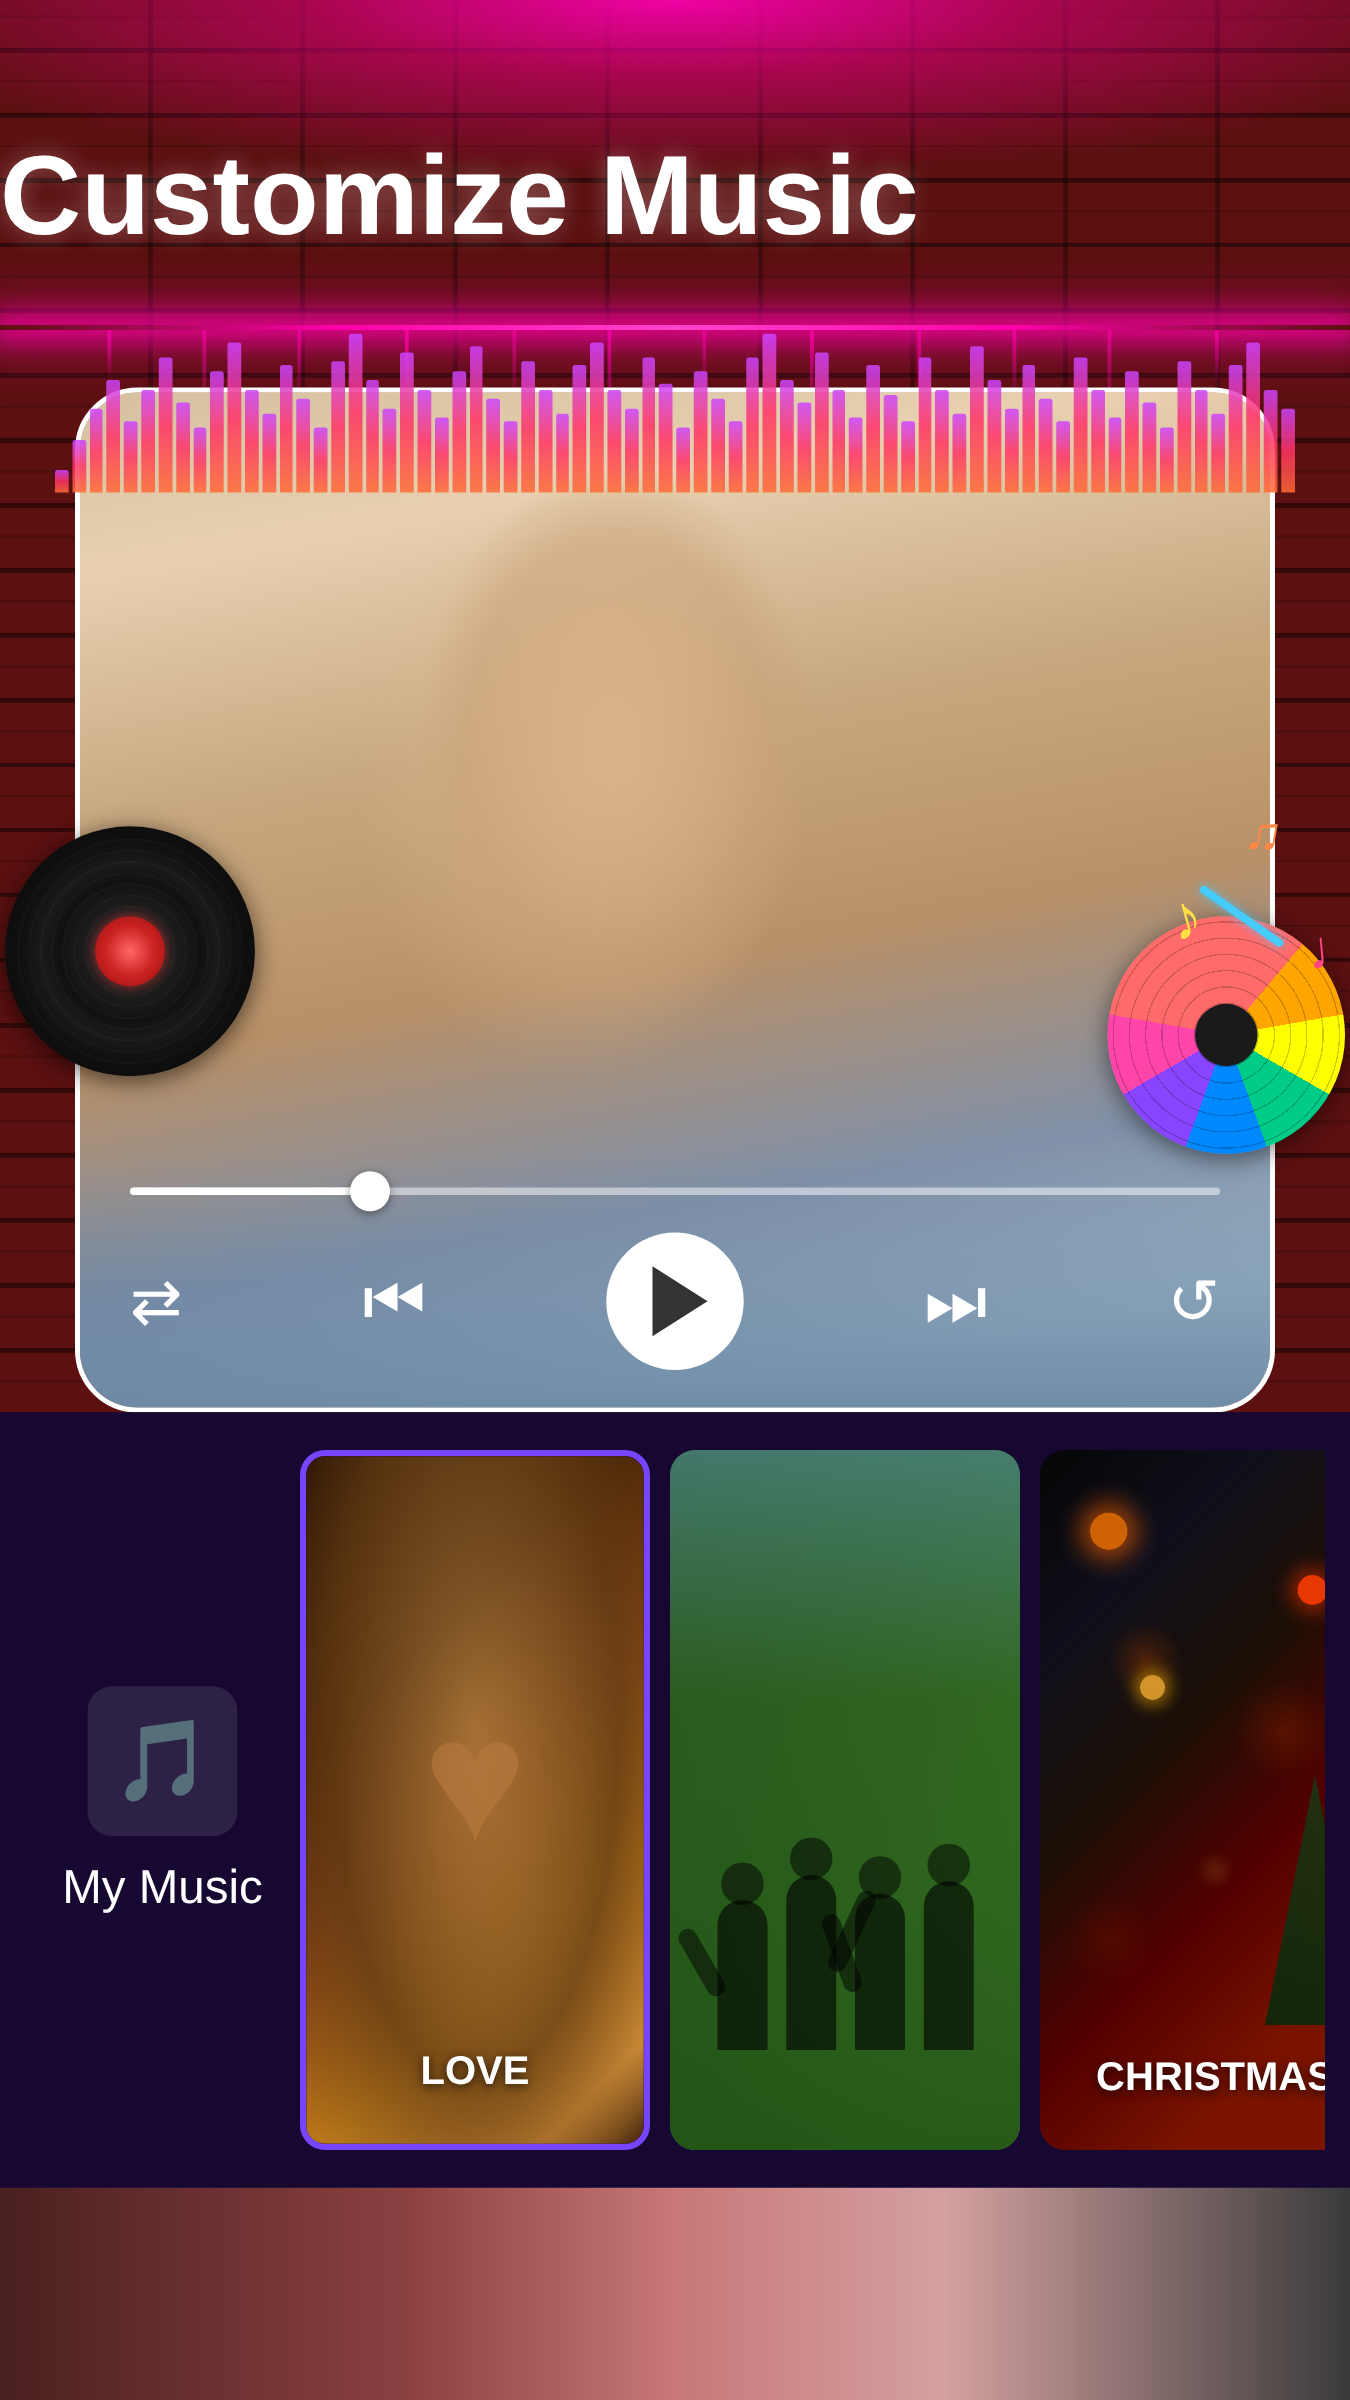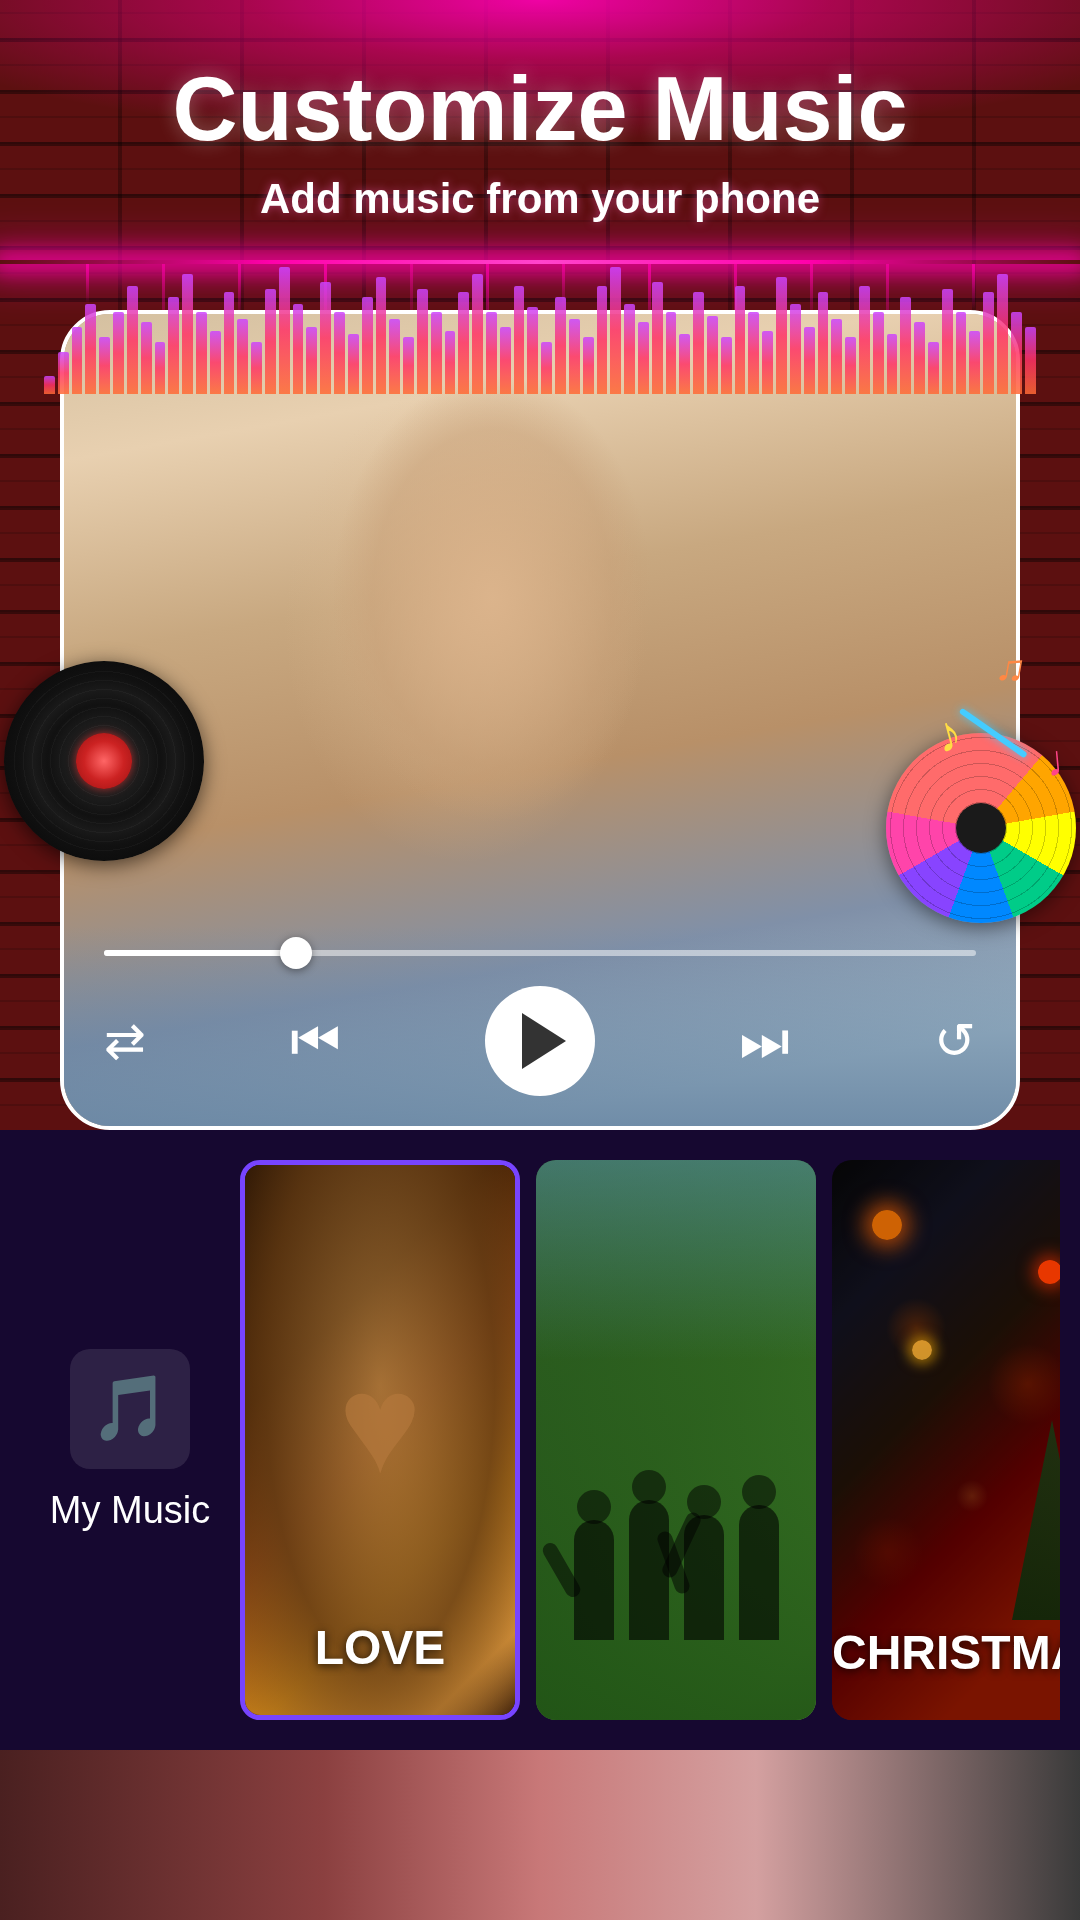--- a/index.html
+++ b/index.html
@@ -93,22 +93,23 @@
       position: absolute;
       top: 0;
       width: 3px;
       background: linear-gradient(to bottom, rgba(255,0,170,0.9), transparent);
       border-radius: 0 0 3px 3px;
     }
 
     .title-area {
       position: relative;
       z-index: 10;
-      text-align: center;
+      text-align: left;
       padding-top: 60px;
+      margin-top: 48px;
     }
 
     .main-title {
       font-size: 90px;
       font-weight: 900;
       color: white;
       line-height: 1.1;
       text-shadow: 0 0 20px rgba(255,255,255,0.3);
     }
 
@@ -446,21 +447,21 @@
     .cat-bg-christmas {
       background: linear-gradient(135deg, #0a0a0a 0%, #1a1a2e 20%, #2e1a0a 40%, #8b0000 60%, #cc2200 80%);
     }
 
     .cat-label {
       position: absolute;
       bottom: 40px;
       left: 0;
       right: 0;
       text-align: center;
-      font-size: 48px;
+      font-size: 32px;
       font-weight: 700;
       color: white;
       text-shadow: 0 2px 8px rgba(0,0,0,0.7);
     }
 
     
     .bottom-preview {
       width: 100%;
       height: 170px;
       overflow: hidden;
@@ -494,21 +495,20 @@
       <div class="drip" style="left:52%;height:50px;opacity:0.7;"></div>
       <div class="drip" style="left:60%;height:75px;opacity:0.9;"></div>
       <div class="drip" style="left:68%;height:110px;opacity:0.75;"></div>
       <div class="drip" style="left:75%;height:60px;opacity:0.8;"></div>
       <div class="drip" style="left:82%;height:85px;opacity:0.7;"></div>
       <div class="drip" style="left:90%;height:45px;opacity:0.9;"></div>
     </div>
 
     <div class="title-area">
       <h1 class="main-title">Customize Music</h1>
-      <p class="subtitle">Add music from your phone</p>
     </div>
 
     <div class="phone-frame">
 
       <div class="waveform-container" id="waveform-container">
       <div class="wave-bar" style="height: 18px;"></div>
           <div class="wave-bar" style="height: 42px;"></div>
           <div class="wave-bar" style="height: 67.5px;"></div>
           <div class="wave-bar" style="height: 90px;"></div>
           <div class="wave-bar" style="height: 57px;"></div>

